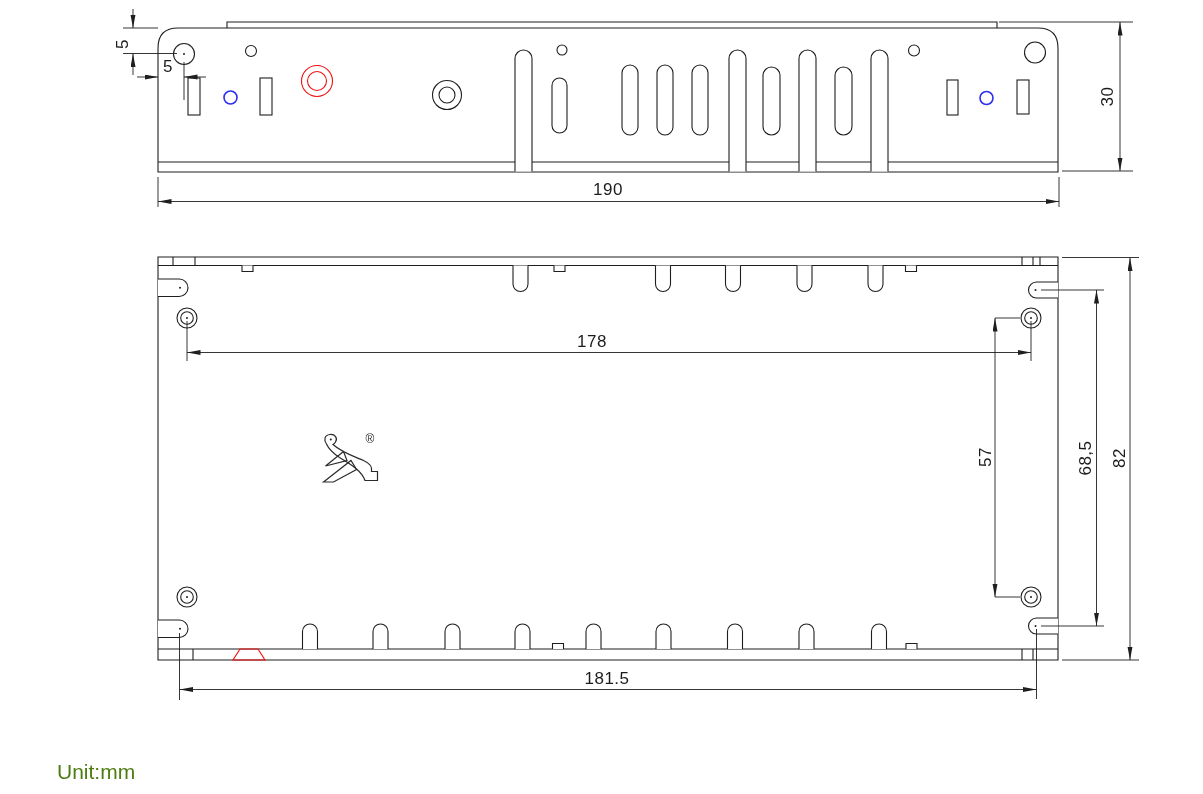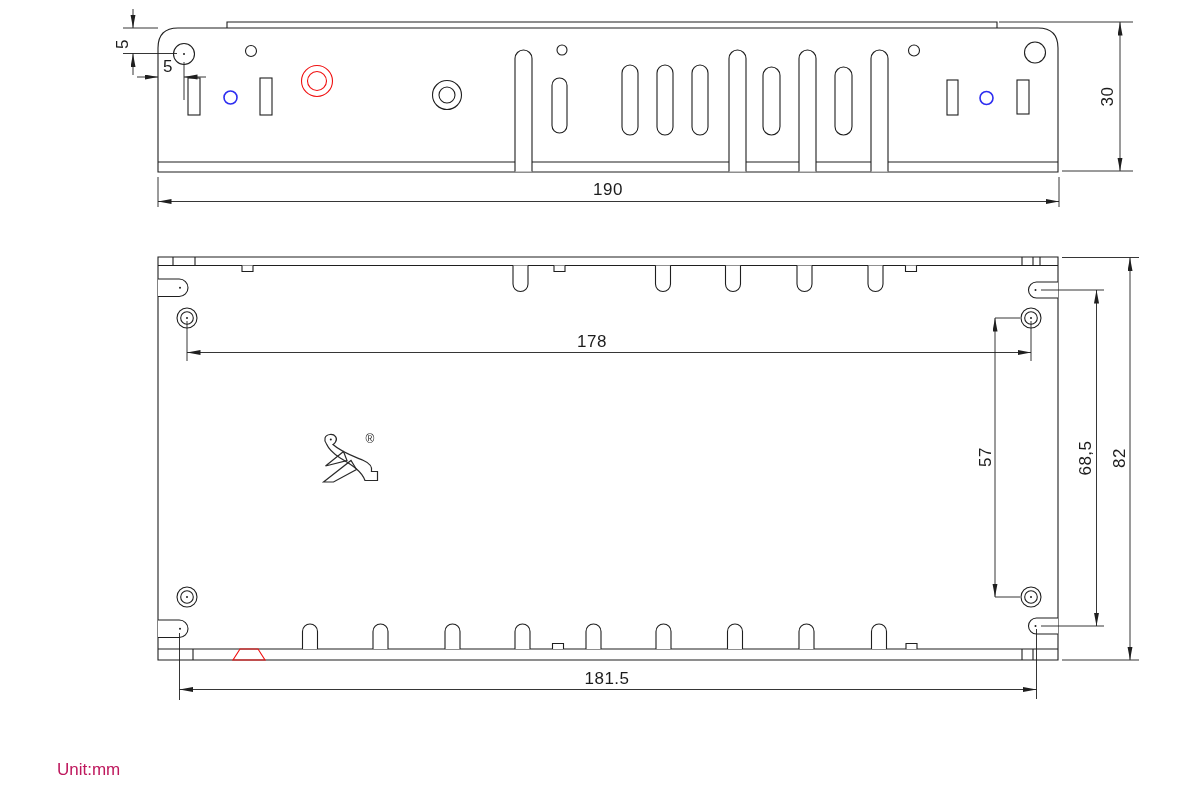--- a/index.html
+++ b/index.html
@@ -7,21 +7,21 @@
           font-family:"Liberation Sans",sans-serif;}
   svg{position:absolute;left:0;top:0;}
   .ol{stroke:#1f1f1f;stroke-width:1.1;fill:none;}
   .fw{fill:#ffffff;}
   .dm{stroke:#1f1f1f;stroke-width:0.9;fill:none;}
   .red{stroke:#f01010;}
   .blue{stroke:#2d2df0;stroke-width:1.6;}
   .dot{fill:#1f1f1f;stroke:none;}
   .dt{font-family:"Liberation Sans",sans-serif;font-size:17px;fill:#1c1c1c;letter-spacing:0.5px;}
   .lg{stroke:#2a2a2a;stroke-width:1.2;fill:none;}
-  .unit{position:absolute;left:57px;top:760px;font-size:17px;color:#be185d;}
+  .unit{position:absolute;left:57px;top:760px;font-size:21px;color:#4d7c0f;}
 </style>
 </head>
 <body>
 
 <div class="canvas">
 <svg width="1203" height="794" viewBox="0 0 1203 794">
   <defs>
     <marker id="ah" markerUnits="userSpaceOnUse" markerWidth="14" markerHeight="6" refX="13.5" refY="2.5" orient="auto-start-reverse">
       <path d="M0 0 L13.5 2.5 L0 5 Z" fill="#1f1f1f"></path>
     </marker>

